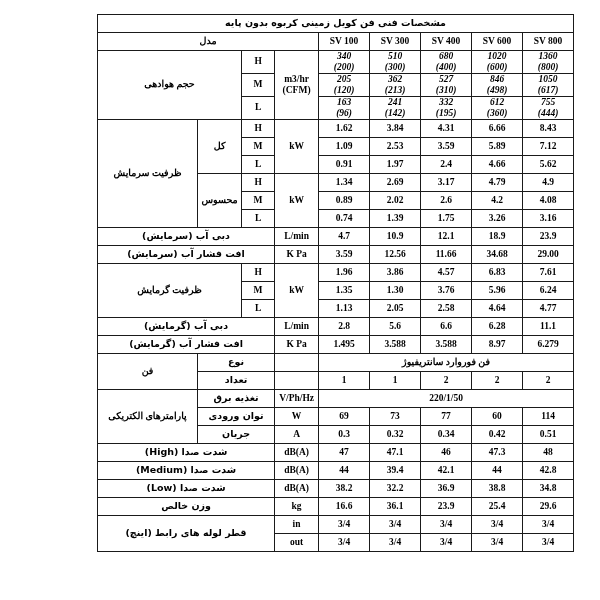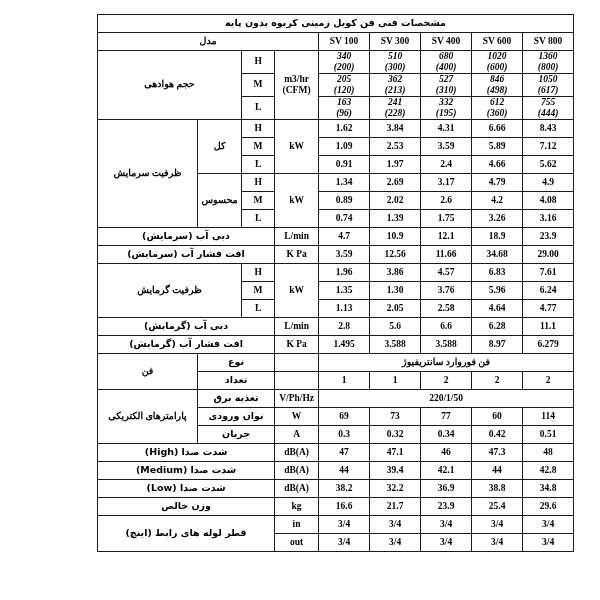--- a/index.html
+++ b/index.html
@@ -132,21 +132,21 @@
         <td class="num-two"><span>846</span><span class="paren">(498)</span></td>
         <td class="num-two"><span>527</span><span class="paren">(310)</span></td>
         <td class="num-two"><span>362</span><span class="paren">(213)</span></td>
         <td class="num-two"><span>205</span><span class="paren">(120)</span></td>
         <td class="speed">M</td>
       </tr>
       <tr>
         <td class="num-two"><span>755</span><span class="paren">(444)</span></td>
         <td class="num-two"><span>612</span><span class="paren">(360)</span></td>
         <td class="num-two"><span>332</span><span class="paren">(195)</span></td>
-        <td class="num-two"><span>241</span><span class="paren">(228)</span></td>
+        <td class="num-two"><span>241</span><span class="paren">(142)</span></td>
         <td class="num-two"><span>163</span><span class="paren">(96)</span></td>
         <td class="speed">L</td>
       </tr>
 
       <tr>
         <td class="num">8.43</td>
         <td class="num">6.66</td>
         <td class="num">4.31</td>
         <td class="num">3.84</td>
         <td class="num">1.62</td>
@@ -337,21 +337,21 @@
         <td class="num">32.2</td>
         <td class="num">38.2</td>
         <td class="unit">(A)dB</td>
         <td class="fa-right" colspan="3">شدت صدا (Low)</td>
       </tr>
 
       <tr>
         <td class="num">29.6</td>
         <td class="num">25.4</td>
         <td class="num">23.9</td>
-        <td class="num">21.7</td>
+        <td class="num">36.1</td>
         <td class="num">16.6</td>
         <td class="unit">kg</td>
         <td class="fa-right" colspan="3">وزن خالص</td>
       </tr>
 
       <tr>
         <td class="num">3/4</td>
         <td class="num">3/4</td>
         <td class="num">3/4</td>
         <td class="num">3/4</td>

